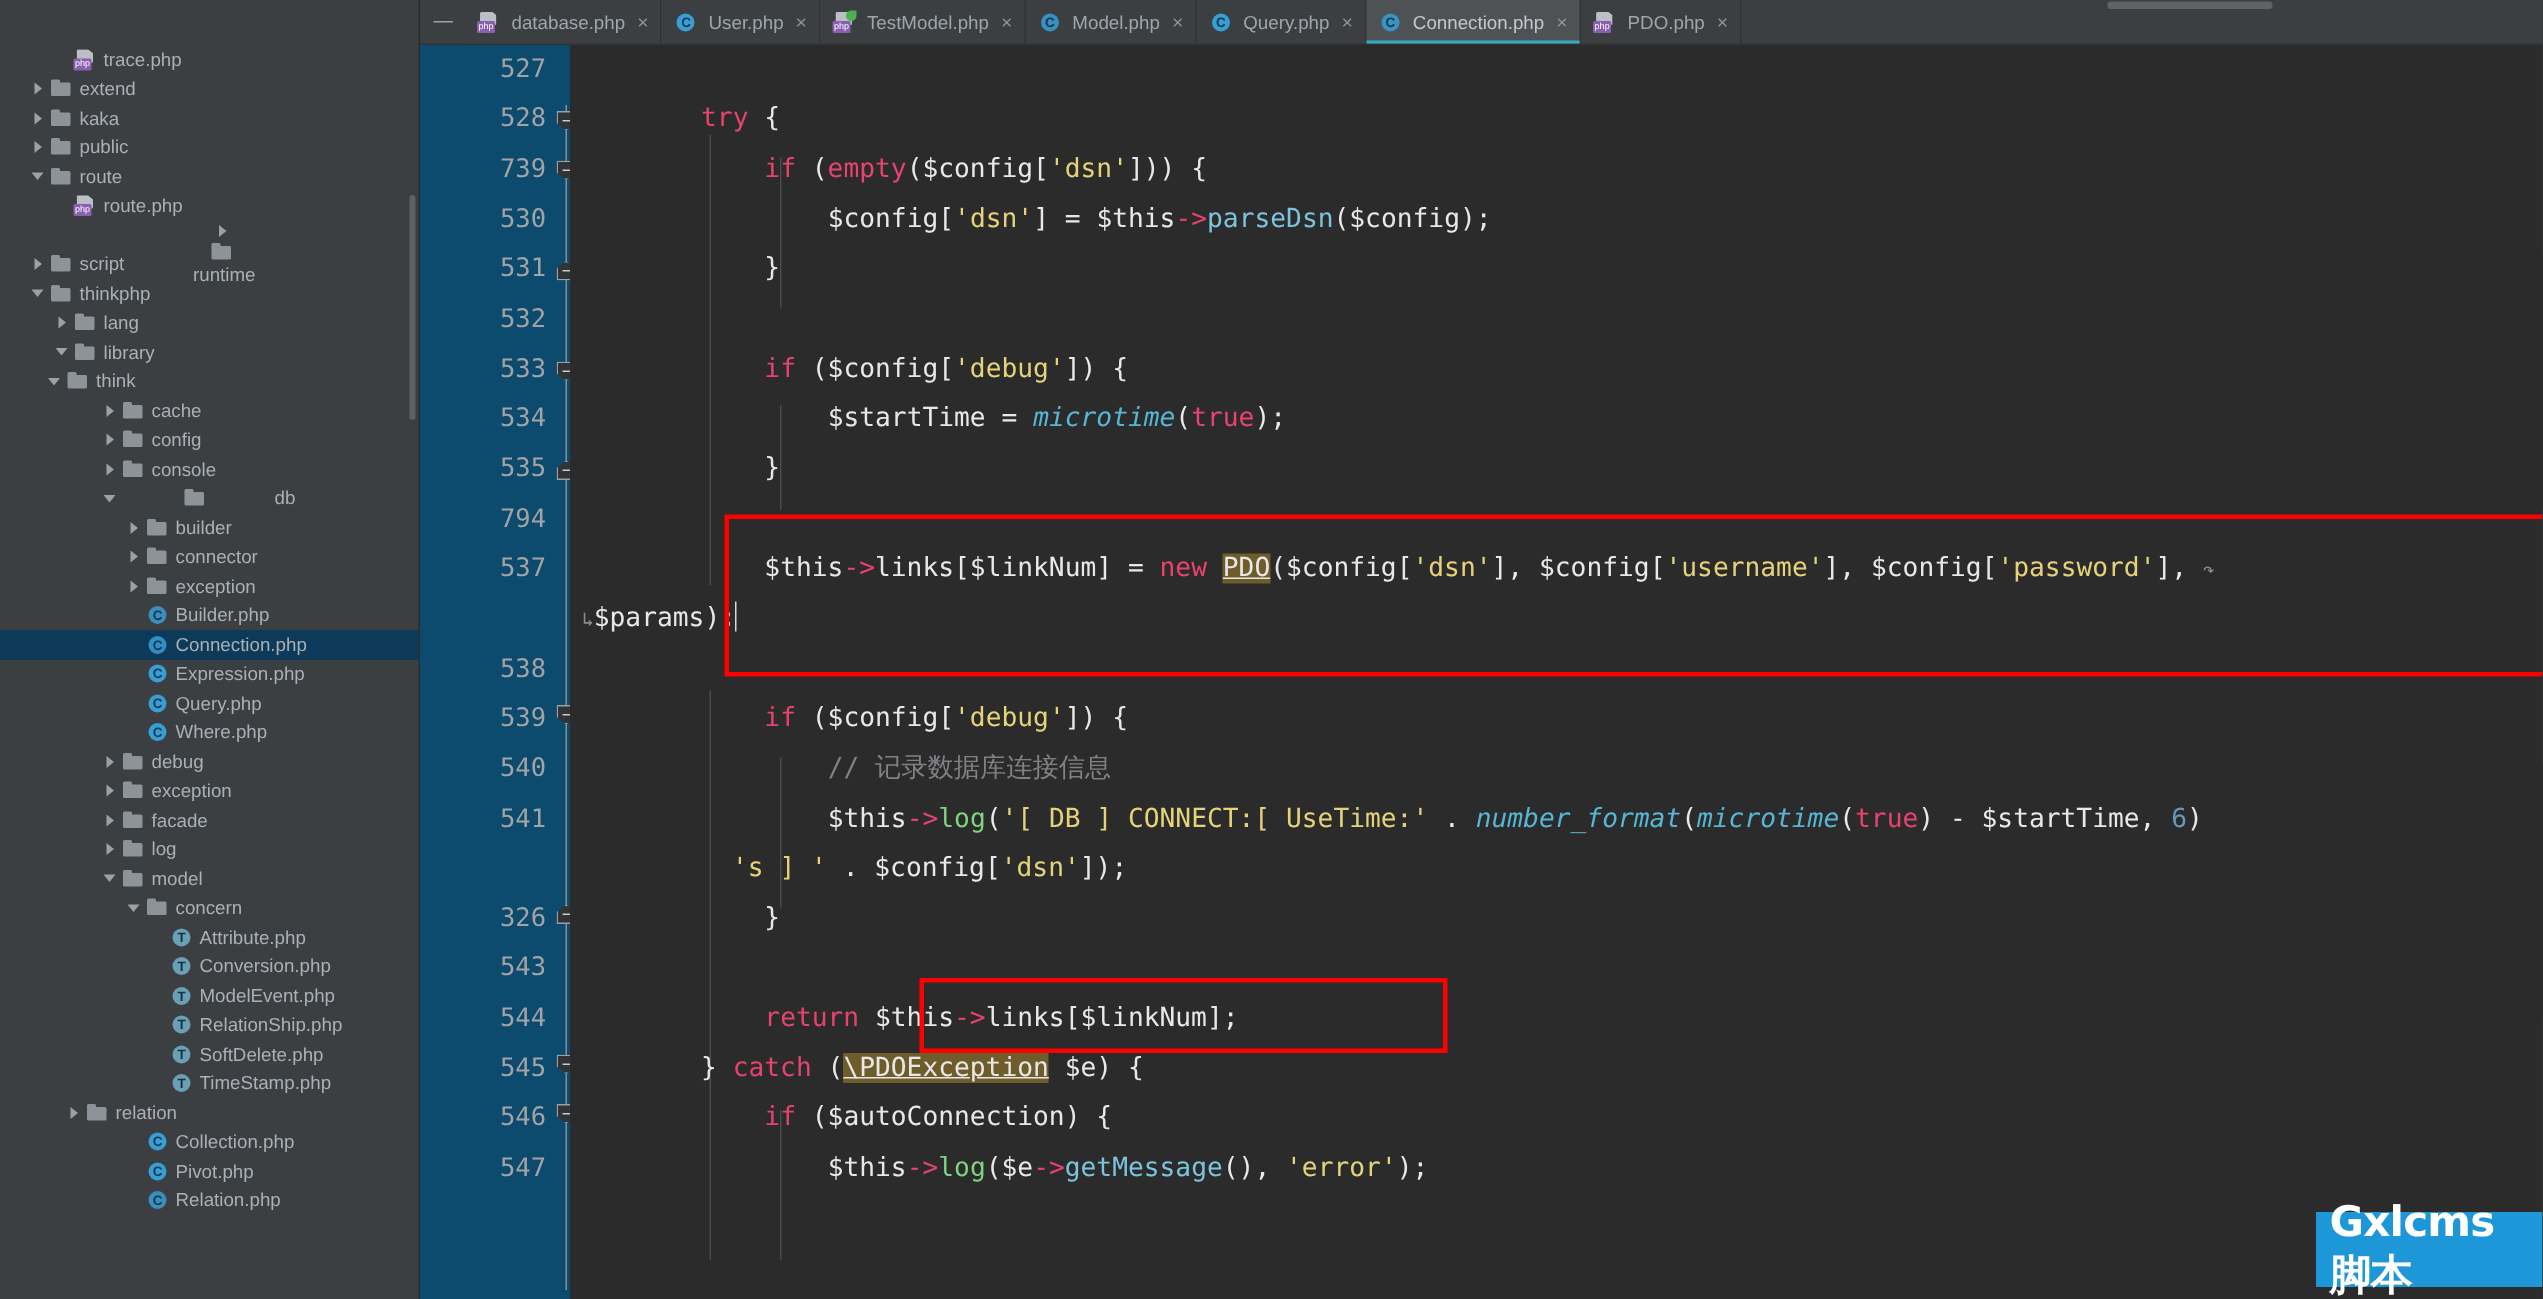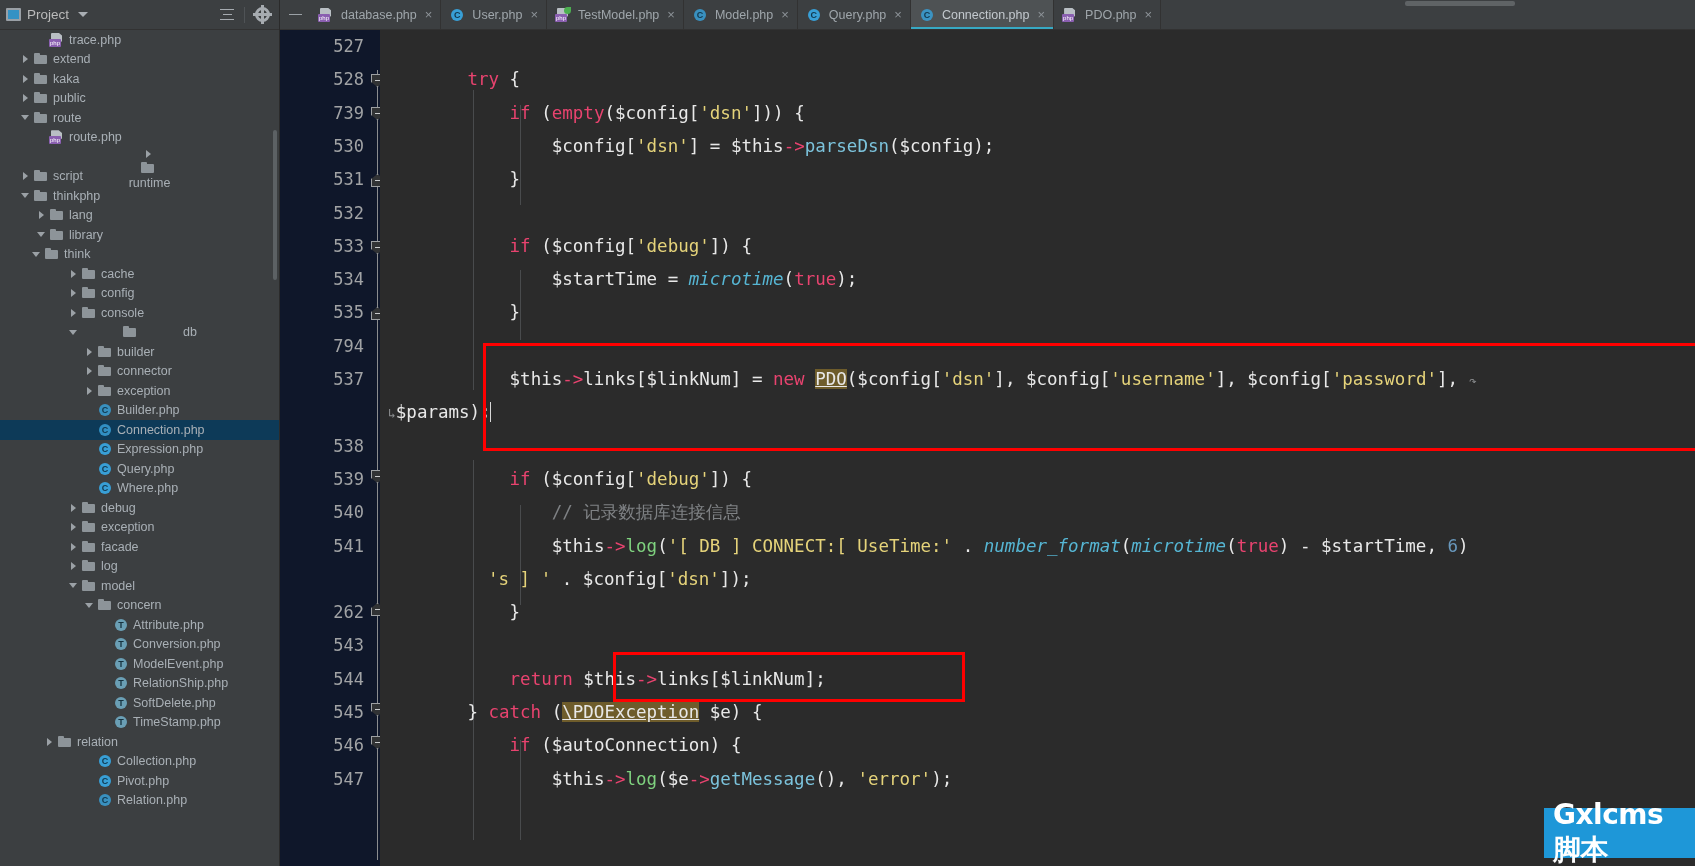--- a/index.html
+++ b/index.html
@@ -163,21 +163,21 @@
     color: #8d9398; margin-left: 3px; line-height: 1;
   }
 
   
   #editor {
     position: absolute; left: 280px; top: 30px; right: 0; bottom: 0;
     background: #2b2b2b; overflow: hidden;
   }
   #gutter {
     position: absolute; left: 0; top: 0; bottom: 0; width: 100px;
-    background: #0f172a;
+    background: #0c4a6e;
   }
   #gutter-numbers { position: absolute; left: 0; top: 0; right: 0; }
   .gnum {
     height: 33.3px; line-height: 33.3px; text-align: right; padding-right: 16px;
     color: #a1a3a5; font-family: "DejaVu Sans Mono", monospace; font-size: 17px;
   }
   #fold-col {
     position: absolute; left: 88px; top: 0; bottom: 0; width: 26px;
   }
   .fold-line {
@@ -241,37 +241,20 @@
     color: #ffffff; font-family: "DejaVu Sans", sans-serif;
     font-weight: bold; font-size: 28px; letter-spacing: -0.5px;
   }
 </style>
 </head>
 <body>
 
 <div id="app">
 
   <div id="project-panel">
-    <div id="project-header">
-      <span class="pj-icon-sq"></span>
-      <span id="project-title">Project</span>
-      <span class="caret-down"></span>
-      <span id="pj-header-spacer"></span>
-      <span class="hdr-btn">
-        <span class="collapse-icon">
-            <i></i>
-            <i></i>
-            <i></i>
-          </span>
-      </span>
-      <span class="hdr-sep"></span>
-      <span class="hdr-btn">
-        <span class="gear-icon"></span>
-      </span>
-    </div>
     <div id="project-tree">
       <div id="tree-rows">
           <div class="tree-row" style="padding-left: 36px;">
             <span class="tw "></span>
             <span class="ico php"></span>
             <span>trace.php</span>
           </div>
           <div class="tree-row" style="padding-left: 20px;">
             <span class="tw col"></span>
             <span class="ico folder"></span>
@@ -529,21 +512,21 @@
           <div class="gnum" style="position: absolute; left: 0px; right: 0px; top: 166.5px;">532</div>
           <div class="gnum" style="position: absolute; left: 0px; right: 0px; top: 199.8px;">533</div>
           <div class="gnum" style="position: absolute; left: 0px; right: 0px; top: 233.1px;">534</div>
           <div class="gnum" style="position: absolute; left: 0px; right: 0px; top: 266.4px;">535</div>
           <div class="gnum" style="position: absolute; left: 0px; right: 0px; top: 299.7px;">794</div>
           <div class="gnum" style="position: absolute; left: 0px; right: 0px; top: 333px;">537</div>
           <div class="gnum" style="position: absolute; left: 0px; right: 0px; top: 399.6px;">538</div>
           <div class="gnum" style="position: absolute; left: 0px; right: 0px; top: 432.9px;">539</div>
           <div class="gnum" style="position: absolute; left: 0px; right: 0px; top: 466.2px;">540</div>
           <div class="gnum" style="position: absolute; left: 0px; right: 0px; top: 499.5px;">541</div>
-          <div class="gnum" style="position: absolute; left: 0px; right: 0px; top: 566.1px;">262</div>
+          <div class="gnum" style="position: absolute; left: 0px; right: 0px; top: 566.1px;">326</div>
           <div class="gnum" style="position: absolute; left: 0px; right: 0px; top: 599.4px;">543</div>
           <div class="gnum" style="position: absolute; left: 0px; right: 0px; top: 632.7px;">544</div>
           <div class="gnum" style="position: absolute; left: 0px; right: 0px; top: 666px;">545</div>
           <div class="gnum" style="position: absolute; left: 0px; right: 0px; top: 699.3px;">546</div>
           <div class="gnum" style="position: absolute; left: 0px; right: 0px; top: 732.6px;">547</div>
         </div>
       <div id="fold-col">
         <div class="fold-line" style="top:40px;  height:130px;"></div>
         <div class="fold-mark down" style="top:44px;">
             <i></i>

